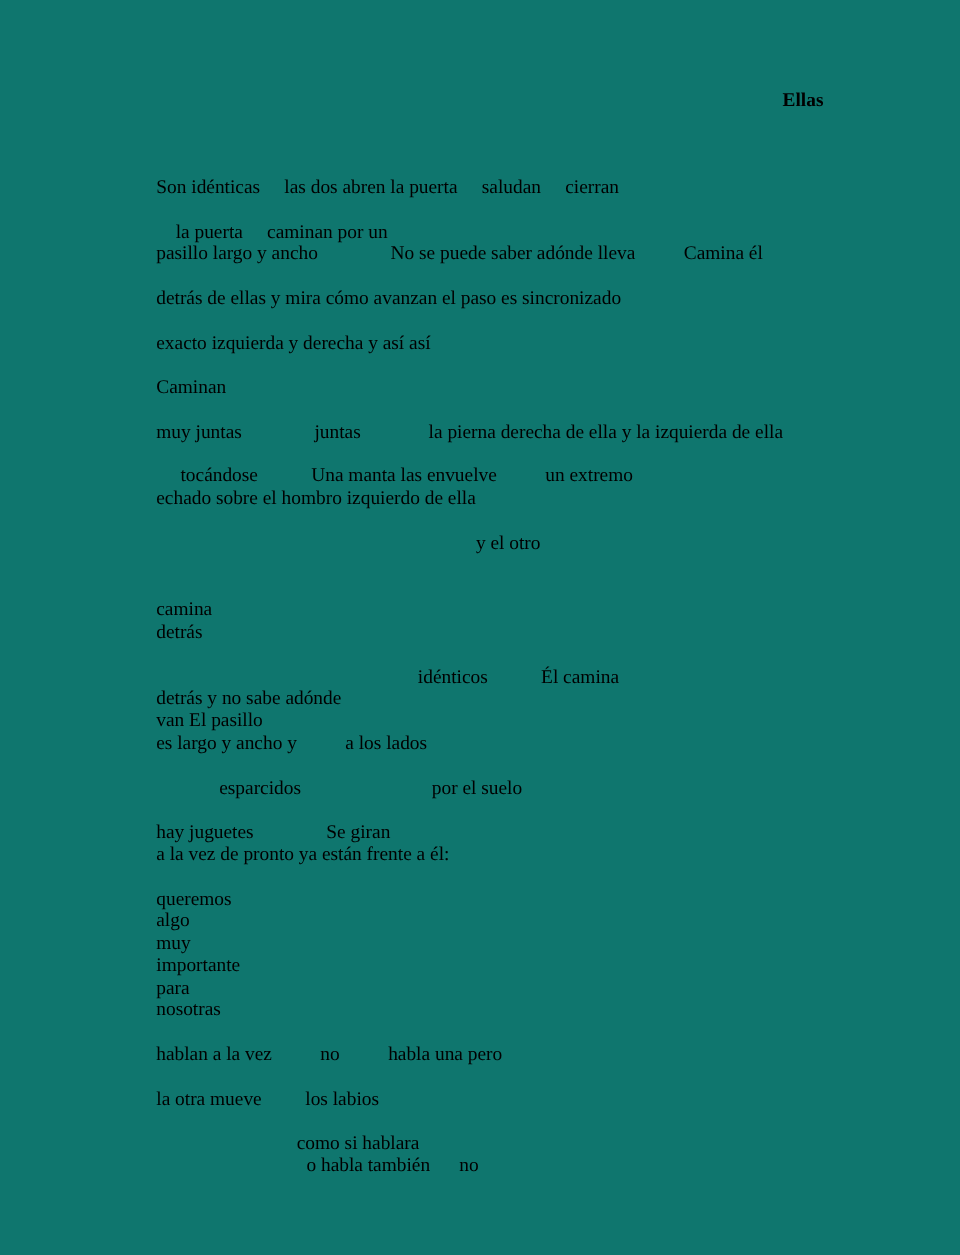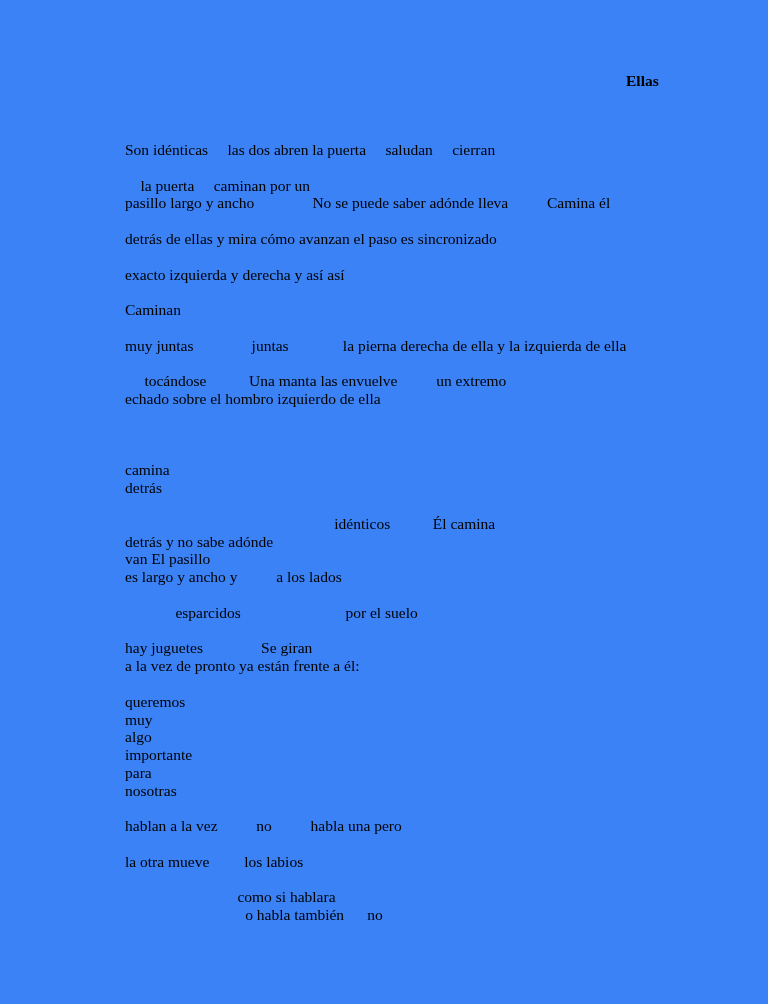--- a/index.html
+++ b/index.html
@@ -1,21 +1,21 @@
 <!DOCTYPE html>
 <html><head>
 <meta charset="utf-8">
 <style>
   * { margin: 0; padding: 0; box-sizing: border-box; }
   html, body { background: #ffffff; }
   .page {
     position: relative;
     width: 768px;
     height: 1004px;
-    background: #3b82f6;
+    background: #0f766e;
     overflow: hidden;
     font-family: "Liberation Serif", serif;
     color: #000000;
   }
   .doc-title {
     position: absolute;
     left: 626px;
     top: 72px;
     font-size: 15.5px;
     font-weight: bold;
@@ -50,38 +50,39 @@
       <div class="poem-line">&nbsp;</div>
       <div class="poem-line">exacto izquierda y derecha y así así</div>
       <div class="poem-line">&nbsp;</div>
       <div class="poem-line">Caminan</div>
       <div class="poem-line">&nbsp;</div>
       <div class="poem-line">muy juntas               juntas              la pierna derecha de ella y la izquierda de ella</div>
       <div class="poem-line">&nbsp;</div>
       <div class="poem-line">     tocándose           Una manta las envuelve          un extremo</div>
       <div class="poem-line">echado sobre el hombro izquierdo de ella</div>
       <div class="poem-line">&nbsp;</div>
+      <div class="poem-line">                                                                  y el otro</div>
       <div class="poem-line">&nbsp;</div>
       <div class="poem-line">&nbsp;</div>
       <div class="poem-line">camina</div>
       <div class="poem-line">detrás</div>
       <div class="poem-line">&nbsp;</div>
       <div class="poem-line">                                                      idénticos           Él camina</div>
       <div class="poem-line">detrás y no sabe adónde</div>
       <div class="poem-line">van El pasillo</div>
       <div class="poem-line">es largo y ancho y          a los lados</div>
       <div class="poem-line">&nbsp;</div>
       <div class="poem-line">             esparcidos                           por el suelo</div>
       <div class="poem-line">&nbsp;</div>
       <div class="poem-line">hay juguetes               Se giran</div>
       <div class="poem-line">a la vez de pronto ya están frente a él:</div>
       <div class="poem-line">&nbsp;</div>
       <div class="poem-line">queremos</div>
+      <div class="poem-line">algo</div>
       <div class="poem-line">muy</div>
-      <div class="poem-line">algo</div>
       <div class="poem-line">importante</div>
       <div class="poem-line">para</div>
       <div class="poem-line">nosotras</div>
       <div class="poem-line">&nbsp;</div>
       <div class="poem-line">hablan a la vez          no          habla una pero</div>
       <div class="poem-line">&nbsp;</div>
       <div class="poem-line">la otra mueve         los labios</div>
       <div class="poem-line">&nbsp;</div>
       <div class="poem-line">                             como si hablara</div>
       <div class="poem-line">                               o habla también      no</div>

